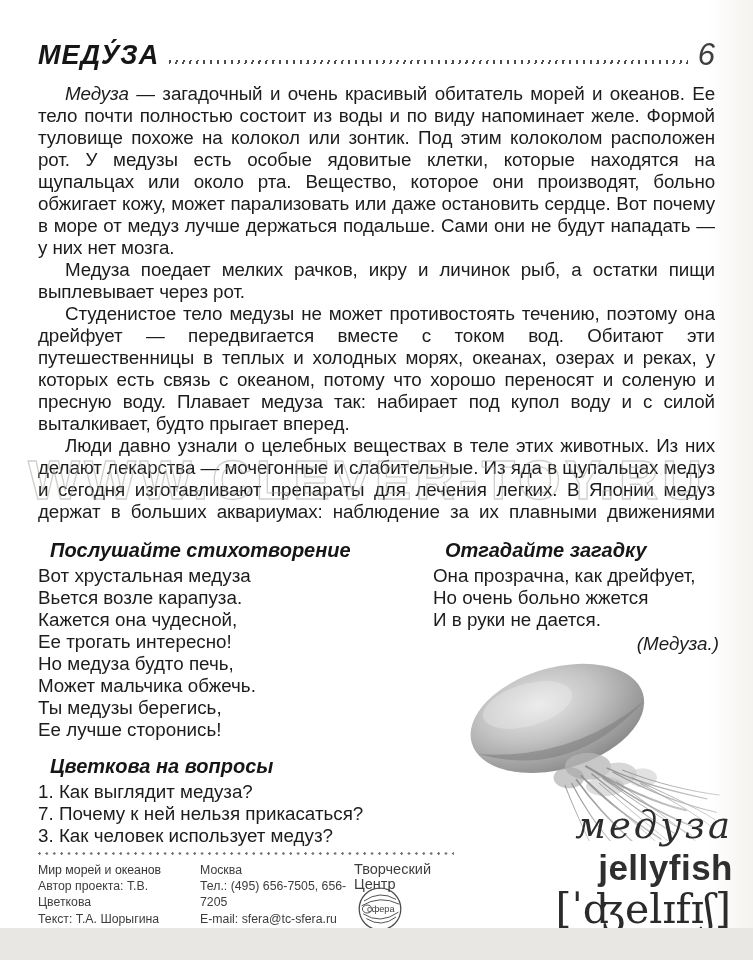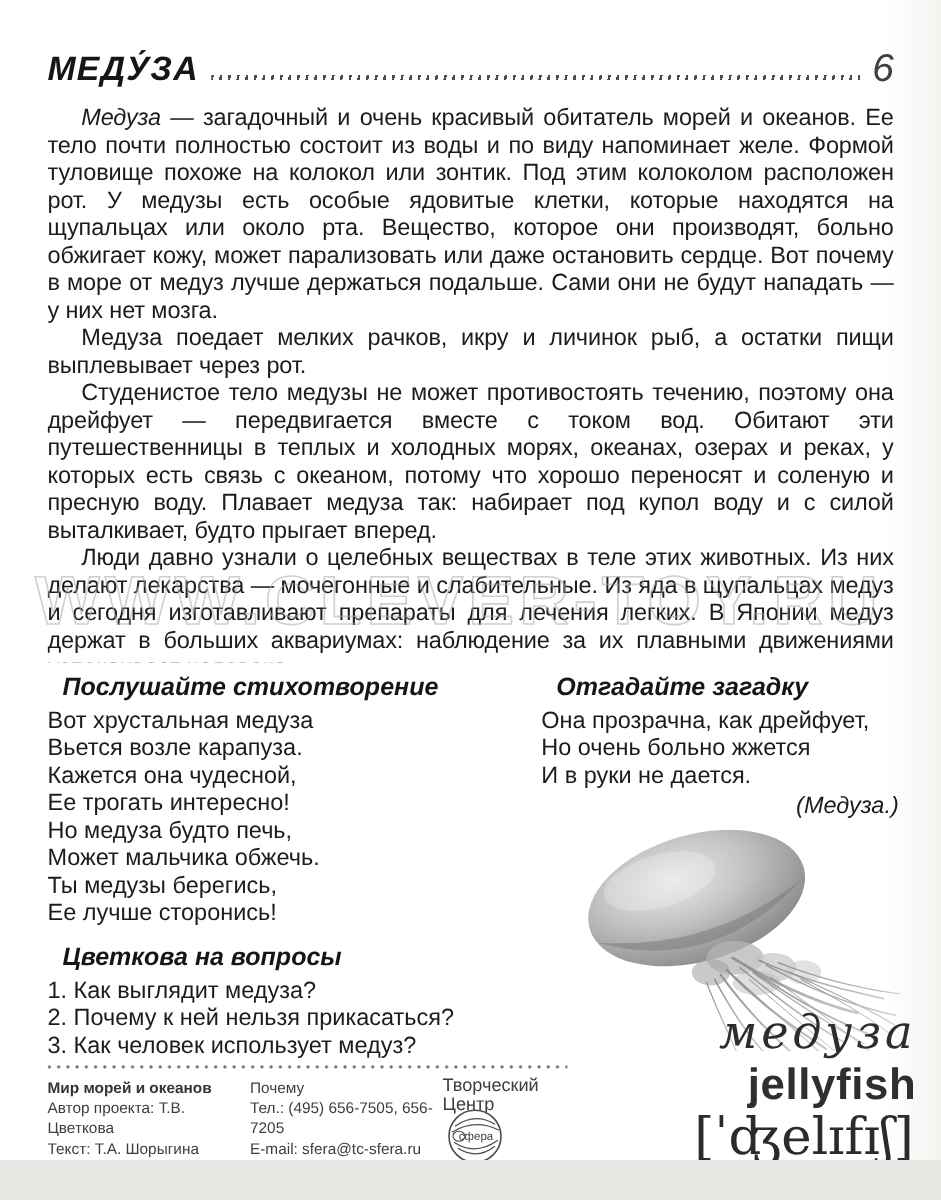--- a/index.html
+++ b/index.html
@@ -37,21 +37,21 @@
   .vocab-en{font-size:35px;font-weight:bold;letter-spacing:0.5px;color:#2f2f2f;line-height:41px;}
   .vocab-ipa{font-family:"DejaVu Serif",serif;font-size:41px;color:#2b2b2b;line-height:42px;padding-right:2px;}
   
   .footer{position:absolute;left:38px;top:852px;width:416px;background:#fff;z-index:3;}
   .fdots{height:3px;background-image:radial-gradient(circle at 1.5px 1.5px,#6e6e6e 1.05px,transparent 1.4px);
     background-size:7.4px 3px;background-repeat:repeat-x;margin-bottom:7px;}
   .fcols{display:flex;}
   .fc{font-size:12.3px;line-height:16.2px;color:#3d3d3d;}
   .fc1{width:160px;}
   .fc2{width:150px;margin-left:2px;}
-  .ftitle{font-weight:bold;color:#343434;}
+  .ftitle{font-weight:normal;color:#343434;}
   .flogo{margin-left:4px;position:relative;width:100px;height:78px;}
   .flogo .l1,.flogo .l2{font-size:14.5px;line-height:15px;color:#3d3d3d;text-align:left;}
   .flogo svg{position:absolute;left:2px;top:23px;}
 </style>
 </head>
 <body>
 
 <div class="page">
 
   <div class="hdr">
@@ -79,21 +79,21 @@
         <div class="pline">Кажется она чудесной,</div>
         <div class="pline">Ее трогать интересно!</div>
         <div class="pline">Но медуза будто печь,</div>
         <div class="pline">Может мальчика обжечь.</div>
         <div class="pline">Ты медузы берегись,</div>
         <div class="pline">Ее лучше сторонись!</div>
       </div>
       <div class="questions">
         <h2 class="sec">Цветкова на вопросы</h2>
         <div class="qline">1. Как выглядит медуза?</div>
-        <div class="qline">2. Почему к ней нельзя прикасаться?</div>
+        <div class="qline">7. Почему к ней нельзя прикасаться?</div>
         <div class="qline">3. Как человек использует медуз?</div>
       </div>
     </div>
 
     <div class="col-right">
       <div>
         <h2 class="sec">Отгадайте загадку</h2>
         <div class="rline">Она прозрачна, как дрейфует,</div>
         <div class="rline">Но очень больно жжется</div>
         <div class="rline">И в руки не дается.</div>
@@ -157,21 +157,21 @@
     <div class="fdots"></div>
     <div class="fcols">
       <div class="fc fc1">
         <div class="ftitle">Мир морей и океанов</div>
         <div>Автор проекта: Т.В. Цветкова</div>
         <div>Текст: Т.А. Шорыгина</div>
         <div>Редактор: А.С. Лебедева</div>
         <div>© ООО «ИД Сфера образования»</div>
       </div>
       <div class="fc fc2">
-        <div>Почему</div>
+        <div>Москва</div>
         <div>Тел.: (495) 656-7505, 656-7205</div>
         <div>E-mail: sfera@tc-sfera.ru</div>
         <div>Сайт: www.sfera-book.ru</div>
       </div>
       <div class="flogo">
         <div class="l1">Творческий</div>
         <div class="l2">Центр</div>
         <svg width="48" height="48" viewBox="0 0 60 60">
           <circle cx="30" cy="30" r="26" fill="none" stroke="#4c4c4c" stroke-width="1.6"></circle>
           <g fill="none" stroke="#4c4c4c" stroke-width="1.2">

